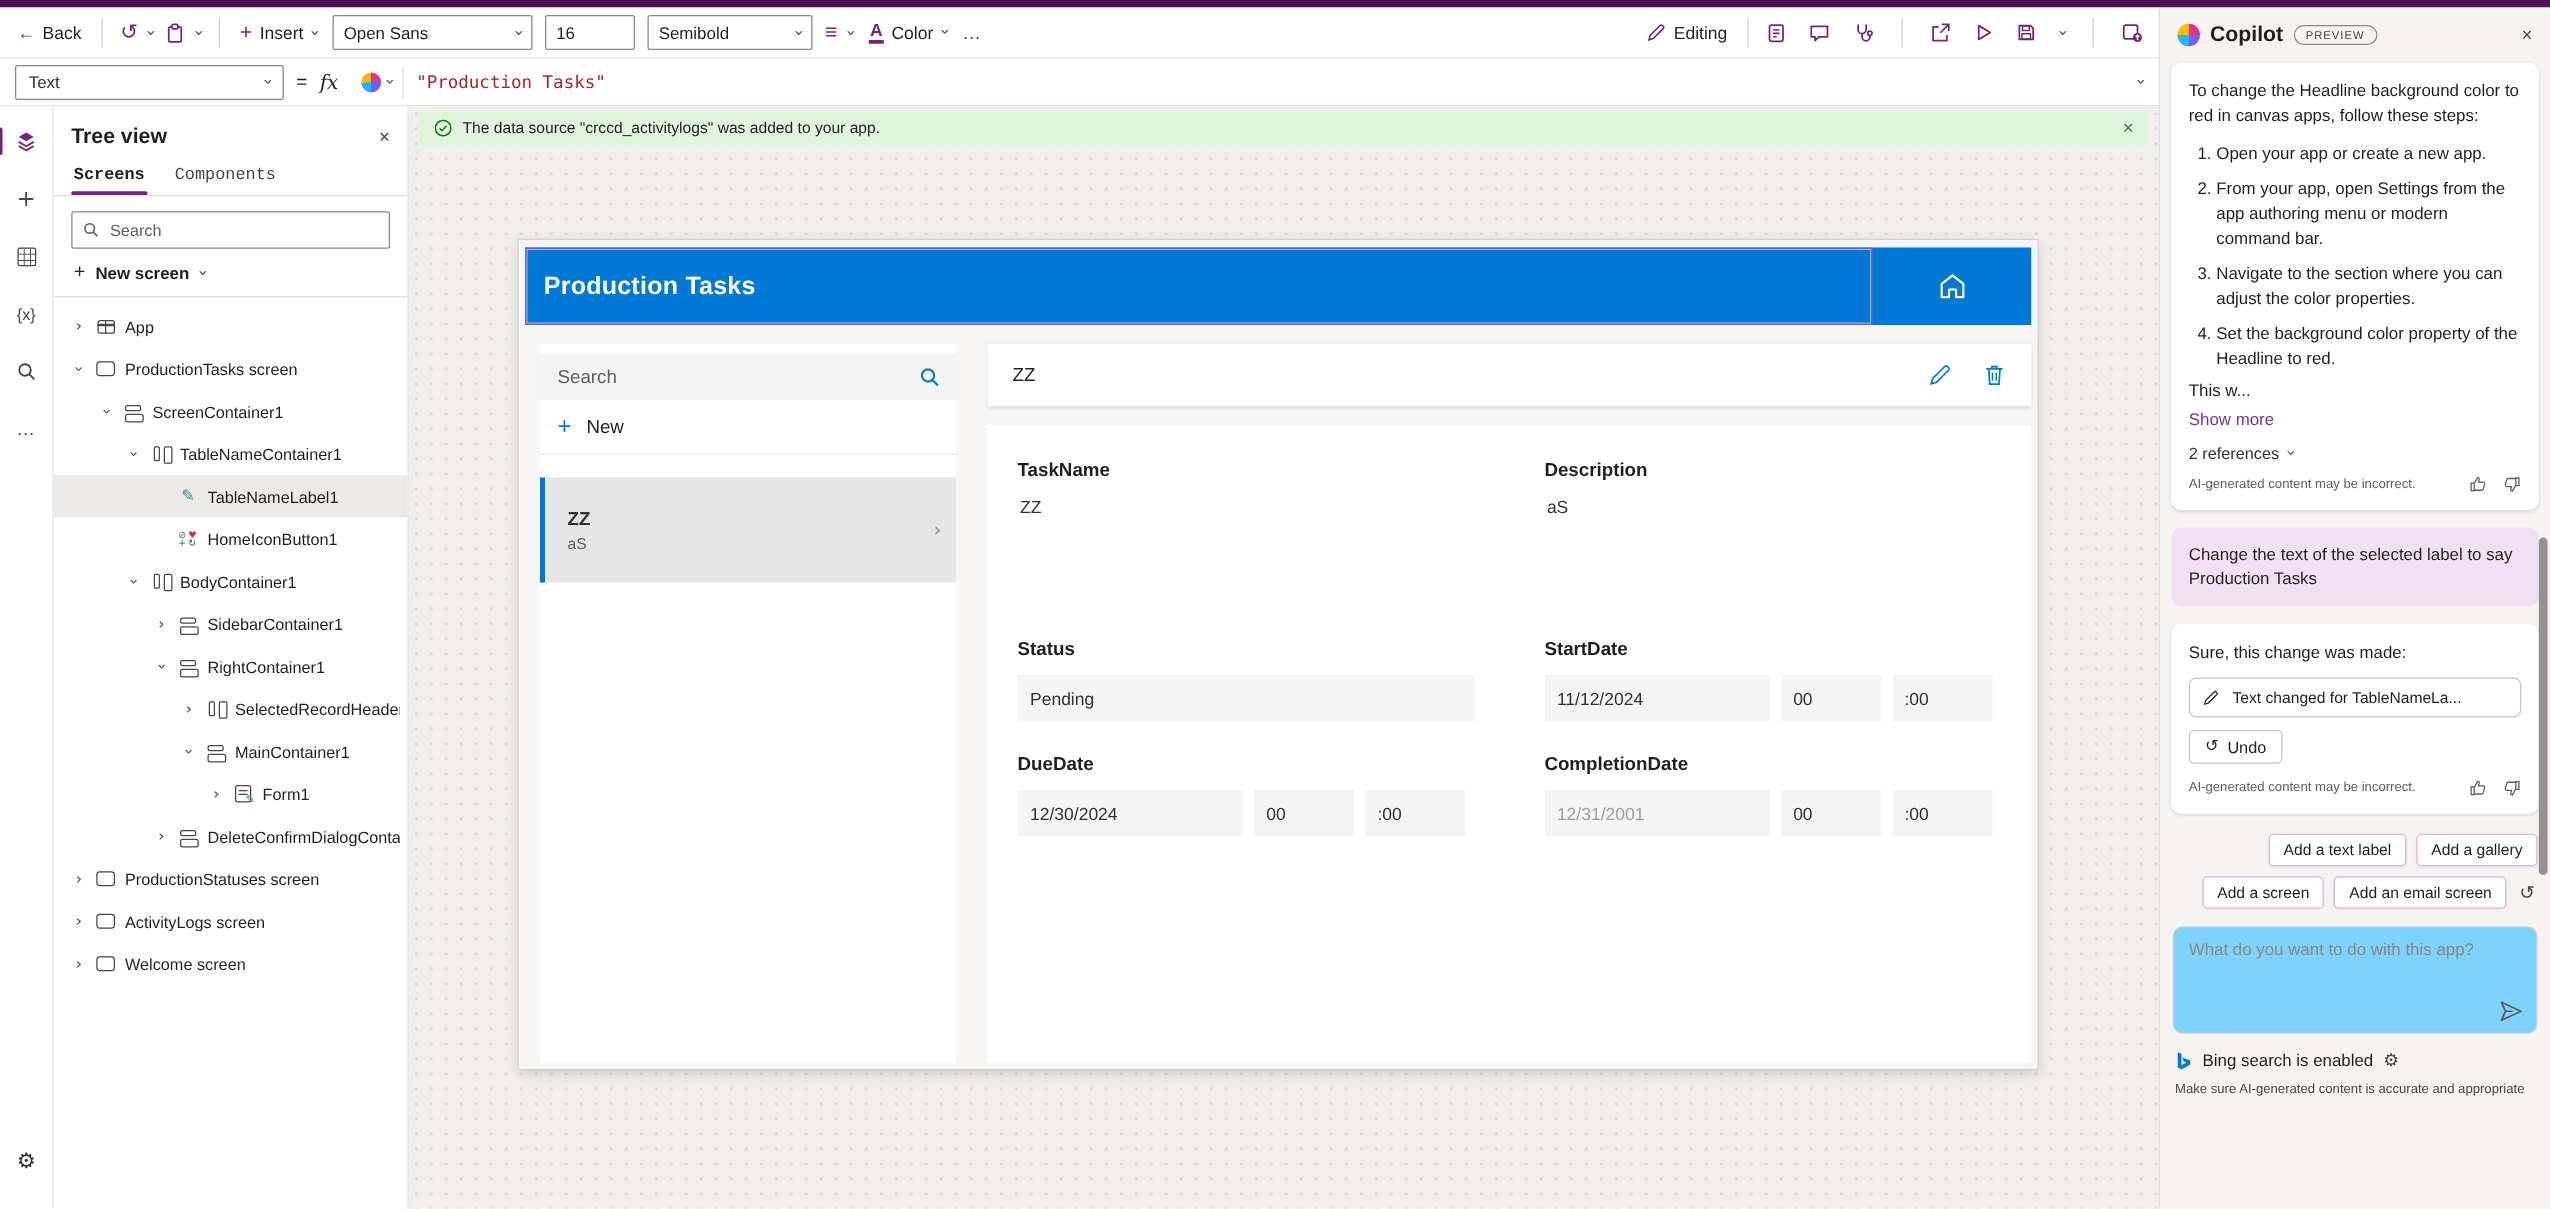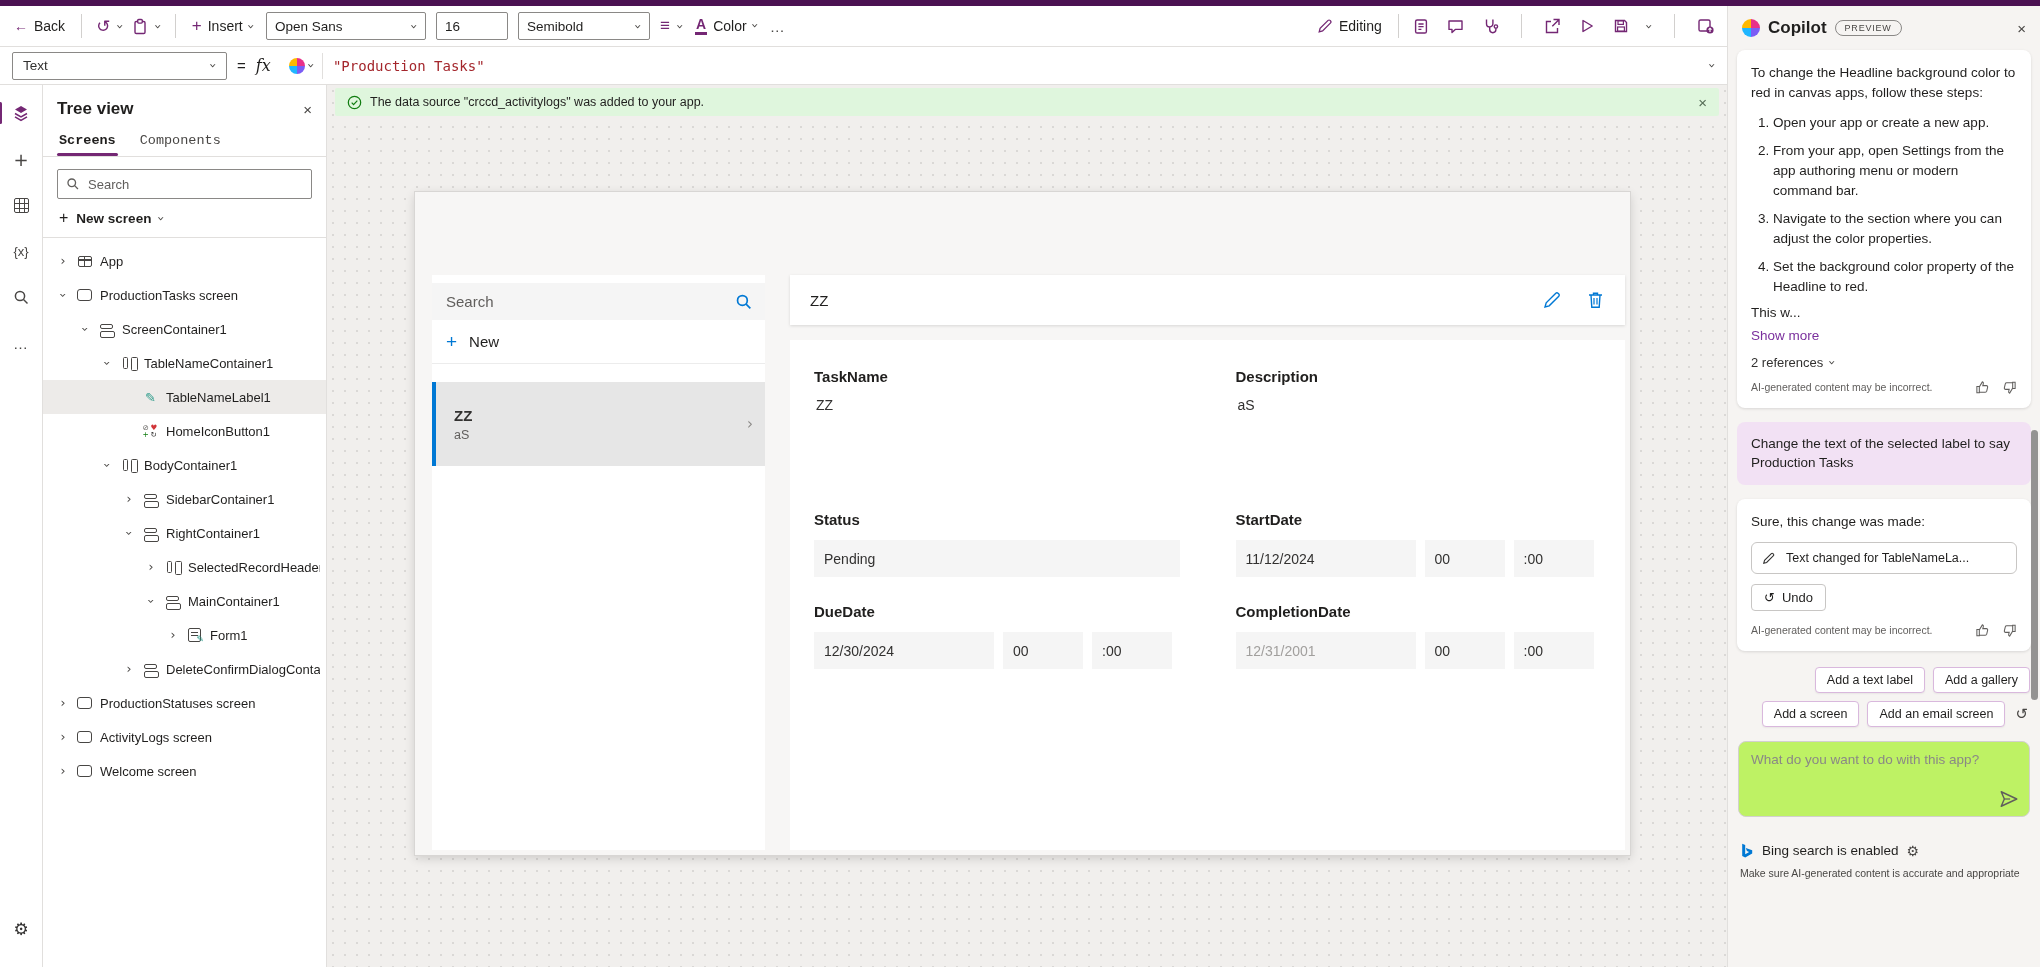--- a/index.html
+++ b/index.html
@@ -173,21 +173,21 @@
   .cp-refs { font-size:13px; color:#323130; display:flex; align-items:center; gap:7px; margin-bottom:10px; cursor:pointer; }
   .cp-disc { display:flex; align-items:center; gap:10px; font-size:10.5px; color:#605e5c; }
   .cp-disc .thumbs { margin-left:auto; display:flex; gap:12px; }
   .cp-user { background:#f2e1f4; border-radius:8px; margin:14px 9px 0; padding:12px 14px; font-size:13.5px; line-height:1.45; color:#201f1e; }
   .cp-change { border:1px solid #c8c6c4; border-radius:6px; display:flex; align-items:center; gap:10px; padding:8px 10px; margin-bottom:10px; font-size:12.5px; color:#201f1e; background:#fff; cursor:pointer; }
   .cp-undo { display:inline-flex; align-items:center; gap:7px; border:1px solid #c8c6c4; border-radius:4px; padding:5px 12px; font-size:13px; color:#201f1e; background:#fff; cursor:pointer; margin-bottom:12px; }
   .cp-undo .uicon { font-family:"DejaVu Sans",sans-serif; font-size:13px; }
   .cp-chips { display:flex; flex-wrap:wrap; justify-content:flex-end; align-items:center; gap:8px; margin:16px 10px 0; }
   .cp-chip { border:1px solid #d9b8dd; background:#fff; border-radius:4px; padding:5px 11px; font-size:12.5px; color:#201f1e; cursor:pointer; box-shadow:0 1px 2px rgba(0,0,0,.06); }
   .cp-retry { font-family:"DejaVu Sans",sans-serif; font-size:15px; color:#484644; cursor:pointer; padding:0 2px; }
-  .cp-inputbox { position:relative; margin:14px 10px 12px; height:76px; background:#bef264; border:1px solid #d2d0ce; border-radius:8px; }
+  .cp-inputbox { position:relative; margin:14px 10px 0; height:86px; background:#7dd3fc; border:1px solid #d2d0ce; border-radius:8px; }
   .cp-inputbox textarea {
     width:100%; height:100%; border:none; outline:none; resize:none; background:transparent;
     font-family:inherit; font-size:13.5px; color:#323130; padding:10px 12px; border-radius:8px;
   }
   .cp-inputbox textarea::placeholder { color:#8a8886; }
   .cp-send { position:absolute; right:10px; bottom:8px; cursor:pointer; }
   .cp-bing { display:flex; align-items:center; gap:8px; margin:14px 12px 0; font-size:13.5px; color:#201f1e; }
   .cp-gear { font-family:"DejaVu Sans",sans-serif; font-size:14px; color:#484644; cursor:pointer; }
   .cp-footnote { margin:8px 12px 6px; font-size:10.5px; color:#484644; }
   .cp-scrollbar { position:absolute; right:2px; top:424px; width:7px; height:270px; background:#949392; border-radius:4px; }
@@ -499,20 +499,30 @@
   <div class="notif">
     <svg width="15" height="15" viewBox="0 0 16 16">
         <circle cx="8" cy="8" r="6.6" fill="none" stroke="#107c10" stroke-width="1.3"></circle>
         <path d="M5 8.2l2 2 4-4.2" fill="none" stroke="#107c10" stroke-width="1.3"></path>
       </svg>
     <span>The data source "crccd_activitylogs" was added to your app.</span>
     <span class="x-btn">×</span>
   </div>
 
   <div class="screen">
+    <div class="scr-header">
+      <div class="scr-header-label">
+        <span class="scr-title">Production Tasks</span>
+      </div>
+      <div class="scr-home">
+        <svg width="26" height="26" viewBox="0 0 24 24">
+            <path d="M4 10.2 12 4l8 6.2V20h-5.4v-5.6h-5.2V20H4z" fill="none" stroke="#fff" stroke-width="1.6" stroke-linejoin="round"></path>
+          </svg>
+      </div>
+    </div>
 
     <div class="scr-sidebar">
       <div class="s-search">
         <input placeholder="Search" style="">
         <svg width="18" height="18" viewBox="0 0 17 17">
             <circle cx="7" cy="7" r="4.6" fill="none" stroke="#0078d4" stroke-width="1.6"></circle>
             <path d="M10.5 10.5l4 4" stroke="#0078d4" stroke-width="1.6"></path>
           </svg>
       </div>
       <div class="s-new">

